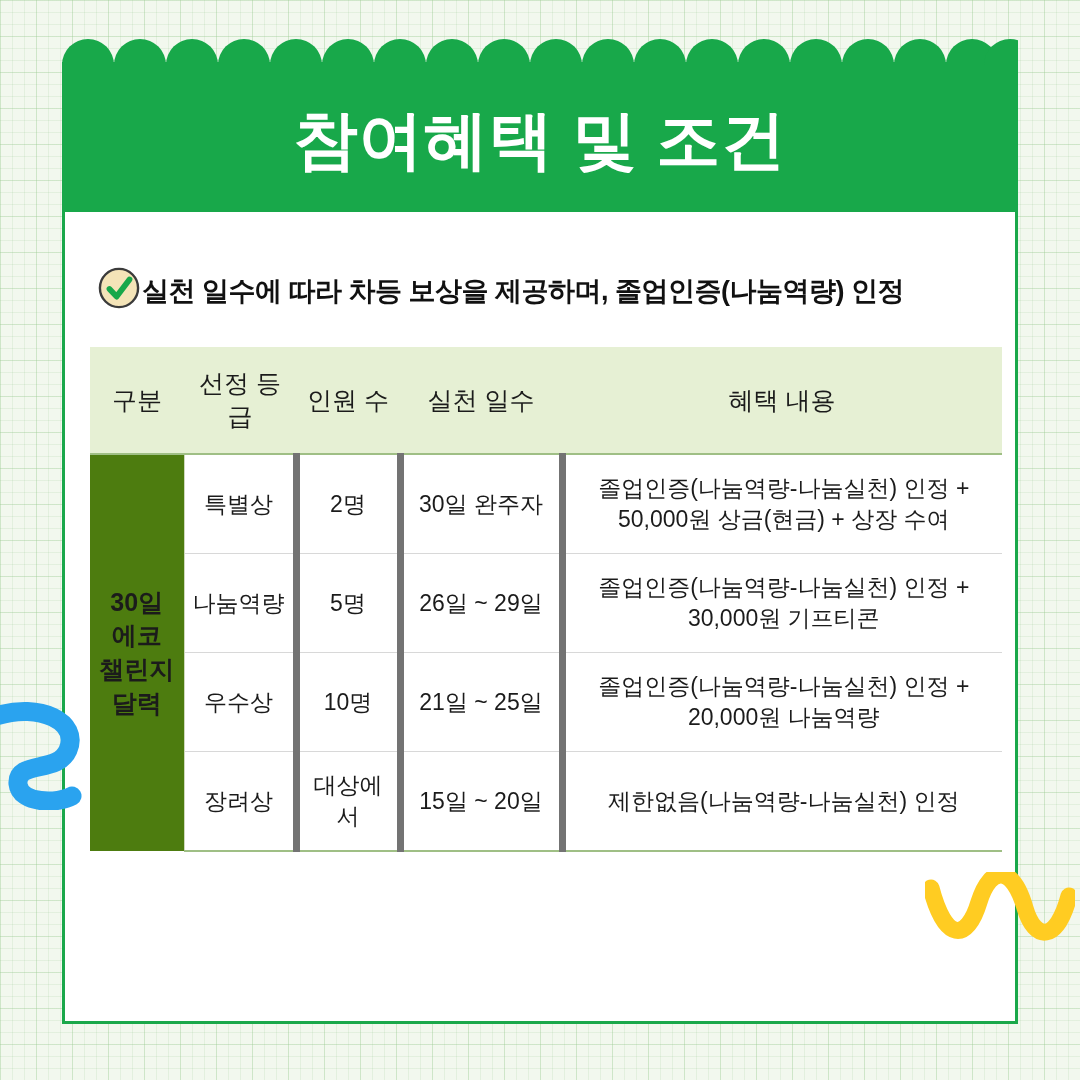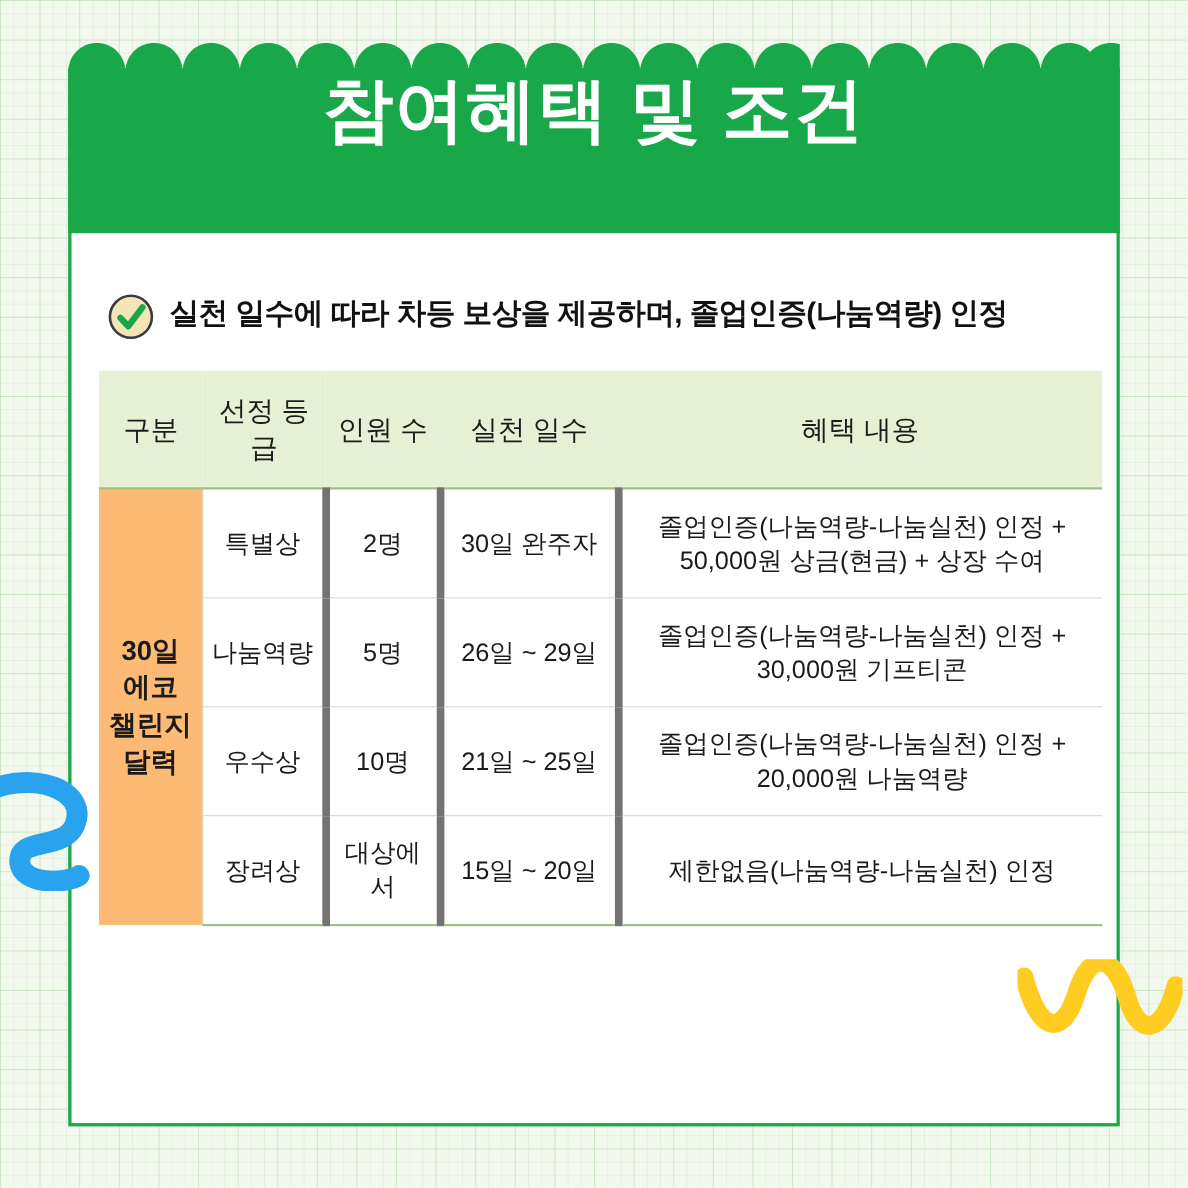--- a/index.html
+++ b/index.html
@@ -63,20 +63,21 @@
   }
   
   #header {
     position: absolute;
     left: 0;
     top: 0;
     width: 956px;
     height: 150px;
     background: #18a84a;
     display: flex;
+    align-items: center;
     justify-content: center;
     z-index: 2;
   }
   #header-scallop {
     position: absolute;
     left: 0;
     top: -23px;
     width: 956px;
     height: 26px;
     z-index: 2;
@@ -96,43 +97,43 @@
     left: 0;
     top: 150px;
     width: 100%;
     padding: 0 28px;
     box-sizing: border-box;
     z-index: 3;
   }
 
   .note-row {
     display: flex;
-    align-items: flex-start;
-    gap: 14px;
+    align-items: flex-end;
+    gap: 2px;
     margin-left: 8px;
   }
   #note-top { margin-top: 55px; }
   #note-bottom { margin-top: 28px; }
 
   .check-icon {
     flex: 0 0 auto;
     width: 42px;
     height: 42px;
   }
   .note-text {
     font-size: 27px;
     font-weight: bold;
     color: #111111;
     letter-spacing: -0.5px;
     white-space: nowrap;
   }
 
   
   #benefit-table {
-    margin-top: 28px;
+    margin-top: 38px;
     width: 912px;
     border-collapse: collapse;
     table-layout: fixed;
     font-size: 23px;
     color: #1b1b1b;
     padding-left: 45px;
   }
   #benefit-table thead th {
     background: #e6f0d4;
     font-weight: normal;
@@ -146,21 +147,21 @@
   }
   #benefit-table td {
     text-align: center;
     vertical-align: middle;
     padding: 18px 8px;
     border-bottom: 1px solid #d8d8d8;
     border-right: 7px solid #737373;
     line-height: 1.35;
   }
   #benefit-table td.group-cell {
-    background: #fdba74;
+    background: #4d7c0f;
     border-right: 1px solid #cfd9bd;
     border-bottom: none;
     font-size: 25px;
     font-weight: bold;
     line-height: 1.35;
     padding: 8px;
   }
   #benefit-table tbody tr:last-child td {
     border-bottom: 2px solid #9fbf85;
   }

